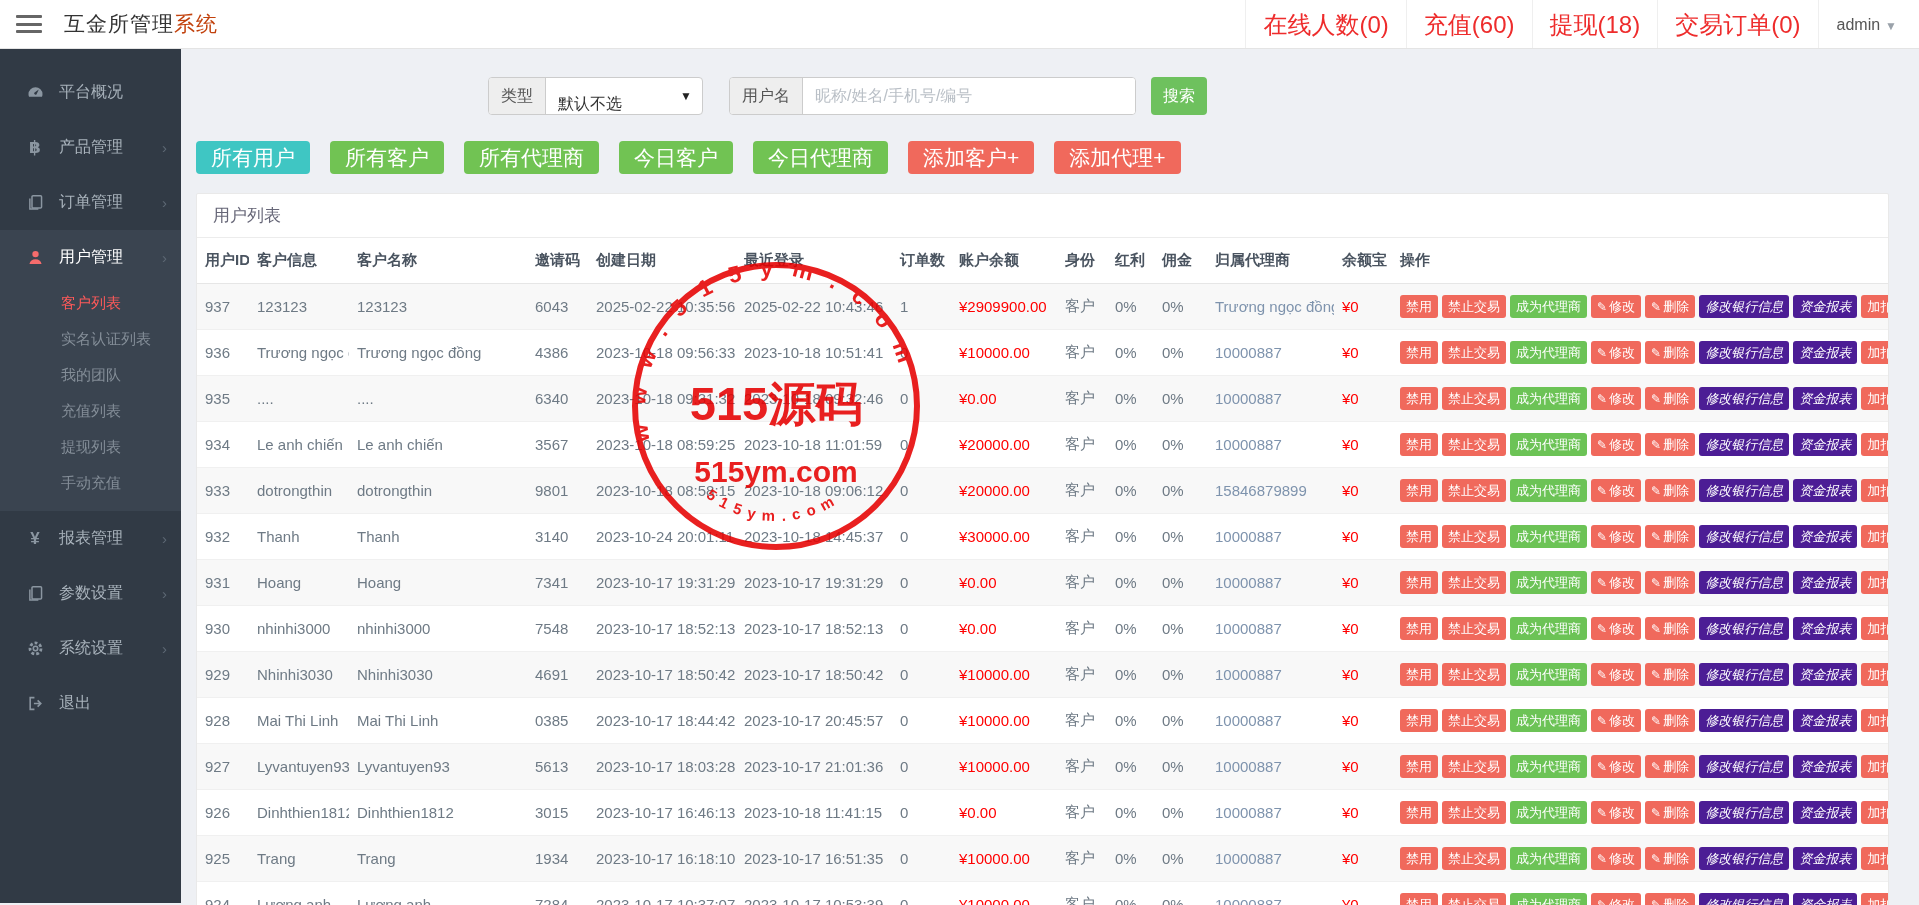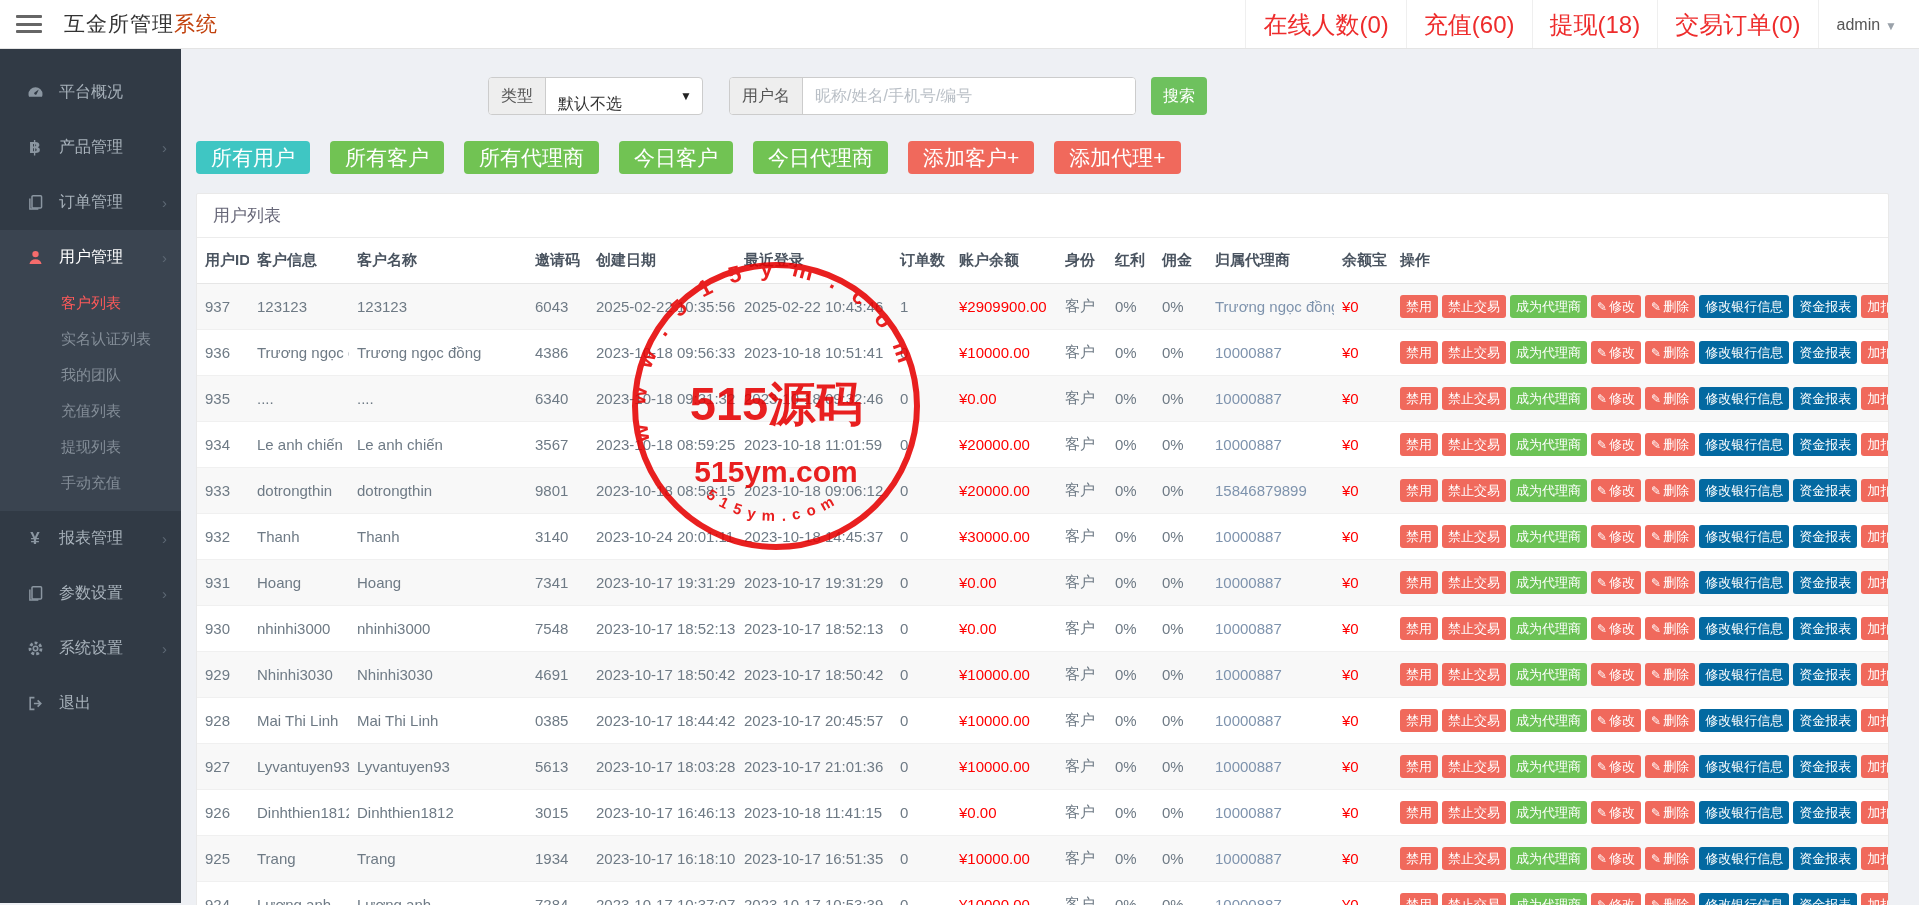--- a/index.html
+++ b/index.html
@@ -67,21 +67,21 @@
   table { width:100%; border-collapse:collapse; table-layout:fixed; }
   th { text-align:left; padding:13px 8px; font-size:15px; color:#4a5460; font-weight:bold;
     border-bottom:1px solid #e6e6e6; white-space:nowrap; overflow:hidden;margin-left:8px; }
   td { padding:11px 8px; font-size:15px; color:#6e7a85; border-bottom:1px solid #f0f0f0;
     white-space:nowrap; overflow:hidden; }
   tbody tr:nth-child(odd) td { background:#f8f8f8; }
   td.red { color:#f00; } td.link { color:#7e93ad; cursor:pointer; }
   .act { display:inline-block; margin-right:4px; padding:5px 6px; border-radius:3px;
     color:#fff; font-size:13px; line-height:1; cursor:pointer; }
   .act:last-child { margin-right:0; }
-  .act-red { background:#f0695c; } .act-green { background:#6cc356; } .act-teal { background:#0369a1; }
+  .act-red { background:#f0695c; } .act-green { background:#6cc356; } .act-teal { background:#4c1d95;font-style:italic; }
   .act .pen { font-size:12px; margin-right:2px; }
 
   
   .stamp { position:absolute; left:616px; top:246px; width:320px; height:320px;
     opacity:.87; z-index:70; pointer-events:none; }
 </style>
 </head>
 <body>
 
 <div class="topbar">

